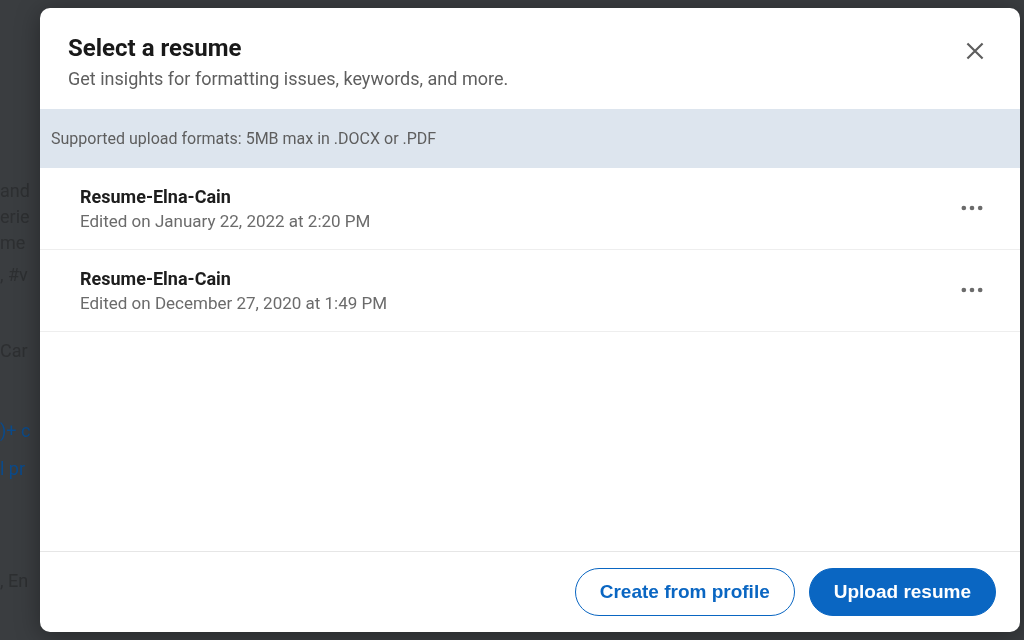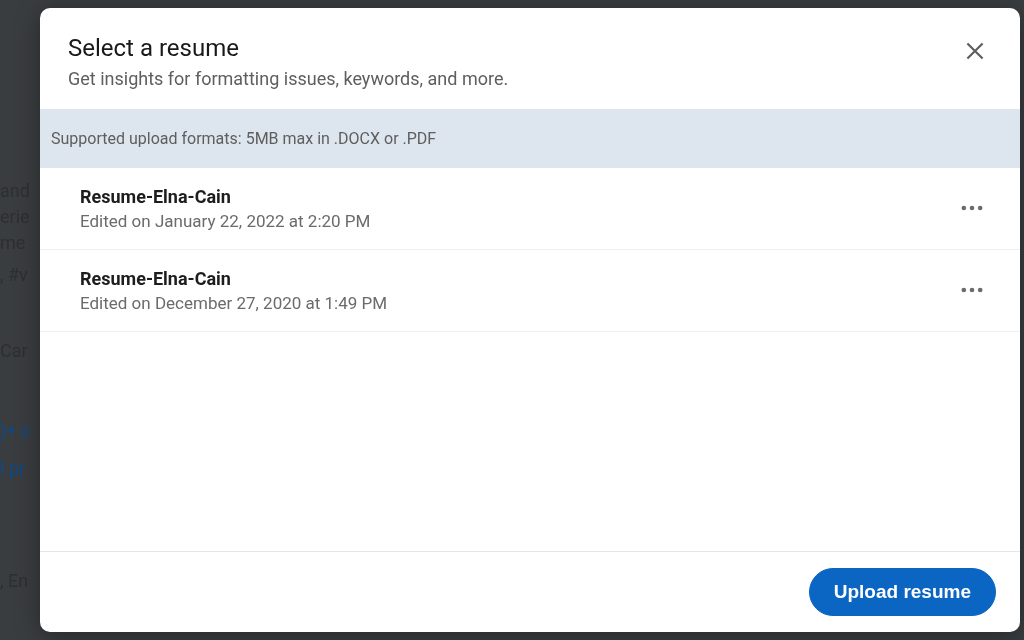--- a/index.html
+++ b/index.html
@@ -26,21 +26,21 @@
     border-radius: 10px;
     box-shadow: 0 4px 24px rgba(0,0,0,0.35);
     display: flex; flex-direction: column;
     overflow: hidden;
   }
   .modal-header {
     padding: 26px 28px 20px 28px;
     display: flex; align-items: flex-start; justify-content: space-between;
   }
   .modal-header .titles h1 {
-    font-size: 24px; font-weight: 400; color: #191919;
+    font-size: 24px; font-weight: 700; color: #191919;
   }
   .modal-header .titles p {
     font-size: 18px; color: #5e5e5e; margin-top: 6px;
   }
   .close-btn {
     background: none; border: none; cursor: pointer;
     padding: 4px; color: #5e5e5e;
   }
   .close-btn svg { width: 26px; height: 26px; stroke: #5e5e5e; stroke-width: 2; }
   .info-banner {
@@ -142,17 +142,18 @@
             <circle cx="5" cy="12" r="2"></circle>
               <circle cx="12" cy="12" r="2"></circle>
               <circle cx="19" cy="12" r="2"></circle>
           </svg>
         </button>
       </div>
 
     </div>
 
     <div class="modal-footer">
+      <button class="btn btn-secondary">Create from profile</button>
       <button class="btn btn-primary">Upload resume</button>
     </div>
 
   </div>
 </div>
 
 </body></html>

